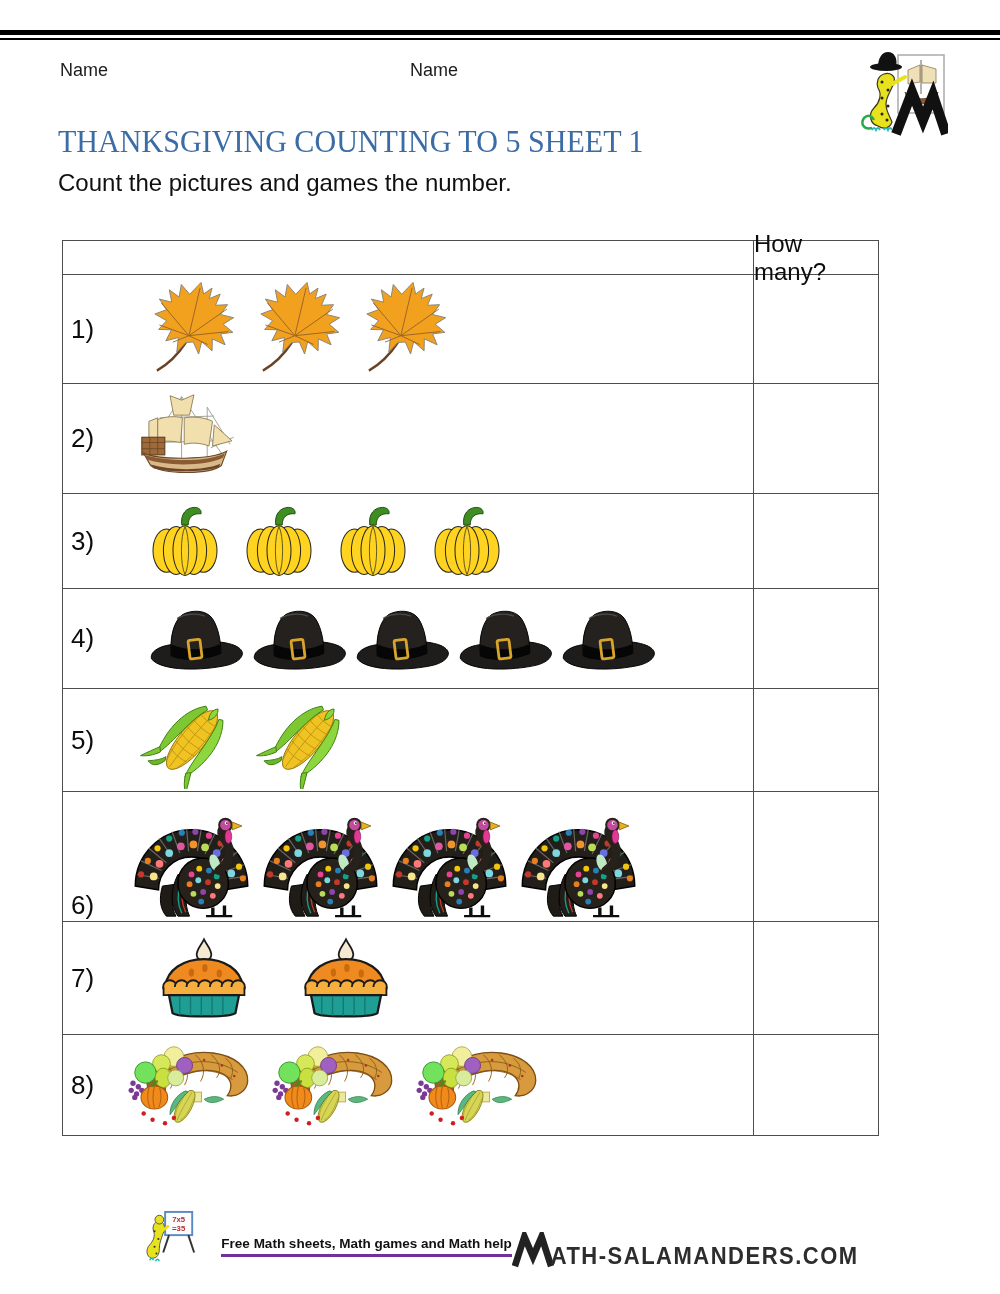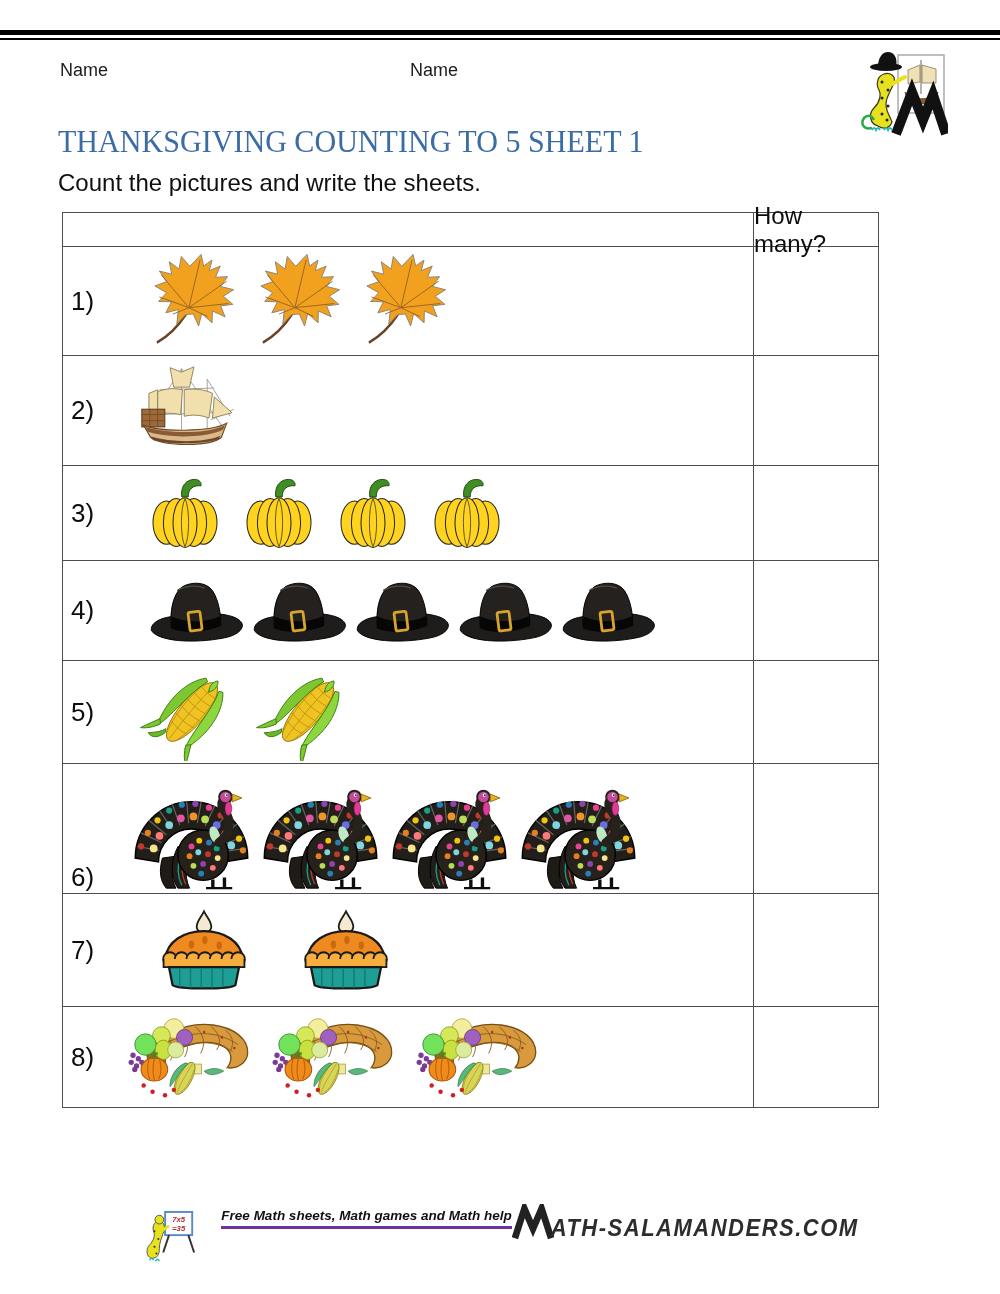--- a/index.html
+++ b/index.html
@@ -14,21 +14,21 @@
   .meta.name{left:60px;} .meta.date{left:410px;}
 
   .page-title{position:absolute;left:58px;top:124px;
      font-family:"Liberation Serif", serif;font-size:31px;color:#3C6CA6;
      white-space:nowrap;transform:scaleX(.97);transform-origin:left;}
   .instruction{position:absolute;left:58px;top:169px;font-size:24px;color:#101010;}
 
   .logo-top{position:absolute;left:858px;top:50px;width:90px;height:88px;}
 
   
-  .sheet-table{position:absolute;left:62px;top:212px;width:817px;
+  .sheet-table{position:absolute;left:62px;top:240px;width:817px;
      border:1.5px solid #4d4d4d;box-sizing:border-box;background:#fff;}
   .t-head{display:flex;height:34px;border-bottom:1.5px solid #4d4d4d;box-sizing:border-box;}
   .t-row{display:flex;border-bottom:1.5px solid #4d4d4d;box-sizing:border-box;}
   .t-row:last-child{border-bottom:none;}
   .cell-main{flex:0 0 690px;display:flex;align-items:center;overflow:visible;}
   .cell-answer{flex:1;border-left:1.5px solid #4d4d4d;box-sizing:border-box;}
   .head-main{flex:0 0 690px;}
   .head-answer{flex:1;border-left:1.5px solid #4d4d4d;box-sizing:border-box;
      display:flex;align-items:center;justify-content:center;font-size:24px;color:#0d0d0d;}
   .row-num{width:46px;padding-left:8px;font-size:26px;color:#0d0d0d;flex:none;}
@@ -49,21 +49,21 @@
   .type-turkey .cell-main{align-items:flex-end;}
   .type-turkey .pics{margin-left:10px;gap:0;align-items:flex-end;}
   .pic-turkey{width:129px;height:128px;}
   .type-pumpkin-pie .pics{margin-left:34px;gap:36px;}
   .pic-pumpkin-pie{width:106px;height:90px;}
   .type-cornucopia .pics{margin-left:2px;gap:4px;}
   .pic-cornucopia{width:140px;height:96px;}
 
   
   .footer{position:absolute;left:0;top:1208px;width:1000px;display:flex;justify-content:center;}
-  .footer-inner{display:flex;align-items:flex-start;font-style:italic;}
+  .footer-inner{display:flex;align-items:flex-end;}
   .f-icon{width:56px;height:58px;flex:none;margin-top:2px;margin-right:-20px;position:relative;z-index:2;}
   .f-col{display:flex;flex-direction:row;}
   .f-top{margin-left:44px;width:fit-content;}
   .f-tagline{font-size:13.5px;font-weight:bold;color:#111;white-space:nowrap;}
   .f-rule{width:100%;height:3px;background:#7030A0;margin-top:3px;}
   .f-brand{display:flex;align-items:flex-end;margin-top:-4px;}
   .f-brand-m{width:42px;height:36px;flex:none;}
   .f-brand-text{font-size:22px;font-weight:bold;letter-spacing:1.5px;color:#2d2d2d;
      transform:scaleY(1.12);transform-origin:bottom;white-space:nowrap;margin-left:-3px;line-height:1;}
 </style>
@@ -327,21 +327,21 @@
       <circle cx="24" cy="64" r="1.5"></circle>
       <circle cx="29" cy="70" r="1.5"></circle>
     </g>
   <path d="M34,34 L47,27" stroke="#E8E21E" stroke-width="4" stroke-linecap="round"></path>
   <ellipse cx="28" cy="17" rx="16" ry="4" fill="#111"></ellipse>
   <path d="M20,17 C20,8 24,2 30,2 C36,2 40,8 38,17 Z" fill="#111"></path>
   <path d="M14,80 q2,-4 4,0 q2,-4 4,0 M26,80 q2,-4 4,0 q2,-4 4,0" fill="none" stroke="#2ab8b8" stroke-width="2"></path>
 </svg>
 
 <div class="page-title">THANKSGIVING COUNTING TO 5 SHEET 1</div>
-<div class="instruction">Count the pictures and write the sheets.</div>
+<div class="instruction">Count the pictures and games the number.</div>
 
 <div class="sheet-table">
   <div class="t-head">
     <div class="head-main"></div>
     <div class="head-answer">How many?</div>
   </div>
   <div>
       <div class="t-row type-maple-leaf" style="height: 109px;">
         <div class="cell-main">
           <span class="row-num">1)</span>

